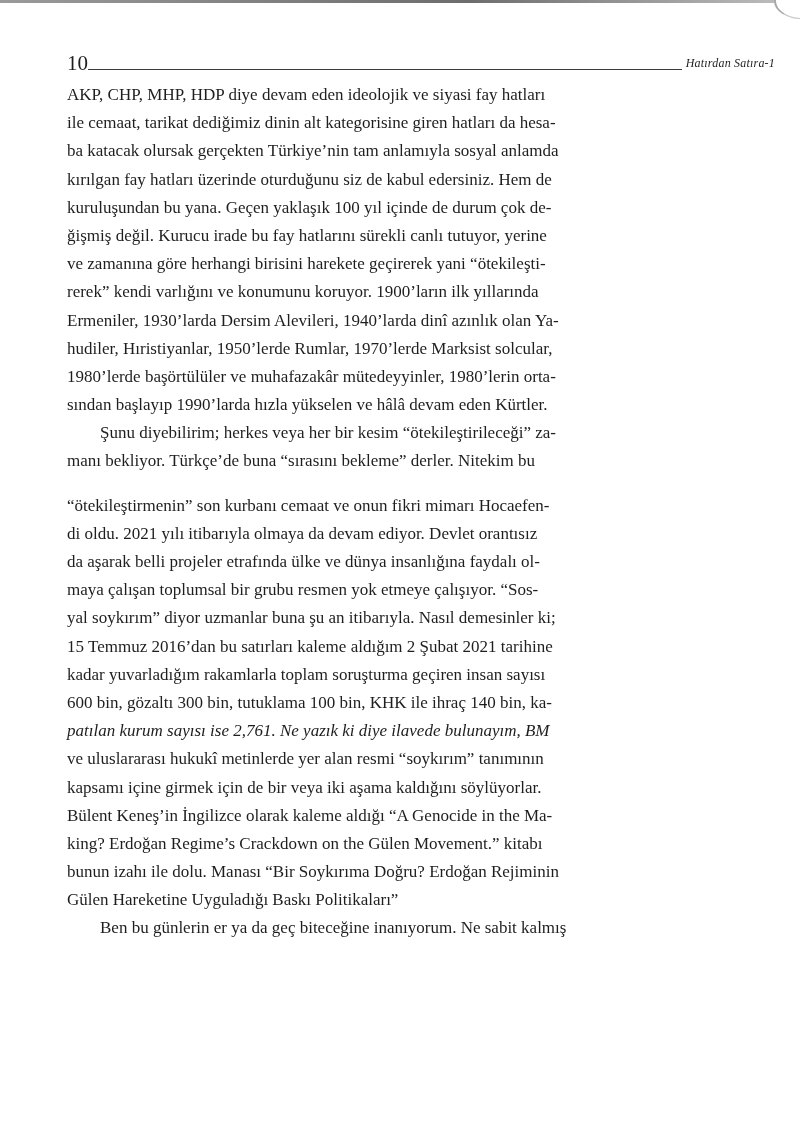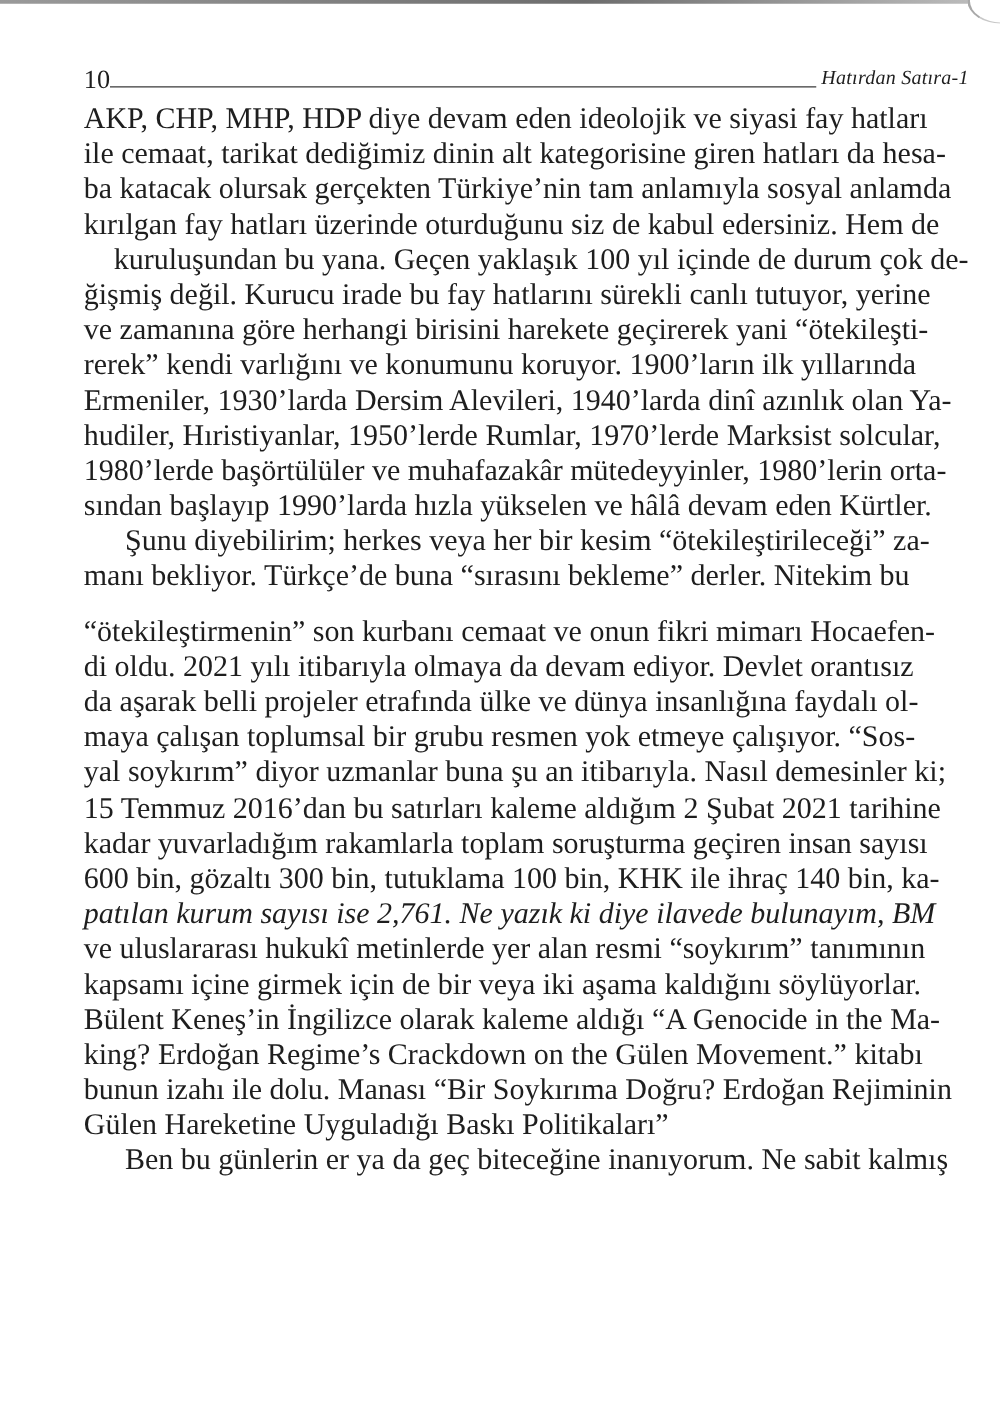--- a/index.html
+++ b/index.html
@@ -49,36 +49,36 @@
     margin-right: 0;
   }
   .head-rule {
     flex: 1;
     height: 0;
     border-bottom: 1px solid #3a3a3a;
     margin-bottom: 4px;
   }
   .book-title {
     font-style: italic;
-    font-size: 16px;
+    font-size: 12px;
     line-height: 22px;
     margin-left: 4px;
     letter-spacing: 0.2px;
   }
   .text-block {
     position: absolute;
     left: 67px;
     width: 708px;
     top: 81px;
   }
   .line {
     display: block;
     height: 28.2px;
     line-height: 28.2px;
-    font-size: 24px;
+    font-size: 17px;
     text-align: justify;
     text-align-last: justify;
     white-space: nowrap;
     overflow: visible;
   }
   .line.last {
     text-align-last: left;
   }
   .line.indent {
     padding-left: 33px;
@@ -95,21 +95,21 @@
   <span class="head-rule"></span>
   <span class="book-title">Hatırdan Satıra-1</span>
 </div>
 
 <div class="text-block" id="text-block">
     <div>
       <span class="line" style="word-spacing: 0px; text-align-last: left; text-align: left;">AKP, CHP, MHP, HDP diye devam eden ideolojik ve siyasi fay hatları</span>
       <span class="line" style="word-spacing: 0px; text-align-last: left; text-align: left;">ile cemaat, tarikat dediğimiz dinin alt kategorisine giren hatları da hesa-</span>
       <span class="line" style="word-spacing: 0px; text-align-last: left; text-align: left;">ba katacak olursak gerçekten Türkiye’nin tam anlamıyla sosyal anlamda</span>
       <span class="line" style="word-spacing: 0px; text-align-last: left; text-align: left;">kırılgan fay hatları üzerinde oturduğunu siz de kabul edersiniz. Hem de</span>
-      <span class="line" style="word-spacing: 0px; text-align-last: left; text-align: left; margin-left: 24px;">kuruluşundan bu yana. Geçen yaklaşık 100 yıl içinde de durum çok de-</span>
+      <span class="line" style="word-spacing: 0px; text-align-last: left; text-align: left;">kuruluşundan bu yana. Geçen yaklaşık 100 yıl içinde de durum çok de-</span>
       <span class="line" style="word-spacing: 0px; text-align-last: left; text-align: left;">ğişmiş değil. Kurucu irade bu fay hatlarını sürekli canlı tutuyor, yerine</span>
       <span class="line" style="word-spacing: 0px; text-align-last: left; text-align: left;">ve zamanına göre herhangi birisini harekete geçirerek yani “ötekileşti-</span>
       <span class="line" style="word-spacing: 0px; text-align-last: left; text-align: left;">rerek” kendi varlığını ve konumunu koruyor. 1900’ların ilk yıllarında</span>
       <span class="line" style="word-spacing: 0px; text-align-last: left; text-align: left;">Ermeniler, 1930’larda Dersim Alevileri, 1940’larda dinî azınlık olan Ya-</span>
       <span class="line" style="word-spacing: 0px; text-align-last: left; text-align: left;">hudiler, Hıristiyanlar, 1950’lerde Rumlar, 1970’lerde Marksist solcular,</span>
       <span class="line" style="word-spacing: 0px; text-align-last: left; text-align: left;">1980’lerde başörtülüler ve muhafazakâr mütedeyyinler, 1980’lerin orta-</span>
       <span class="line last">sından başlayıp 1990’larda hızla yükselen ve hâlâ devam eden Kürtler.</span>
     </div>
     <div>
       <span class="line indent" style="word-spacing: 0px; text-align-last: left; text-align: left;">Şunu diyebilirim; herkes veya her bir kesim “ötekileştirileceği” za-</span>

